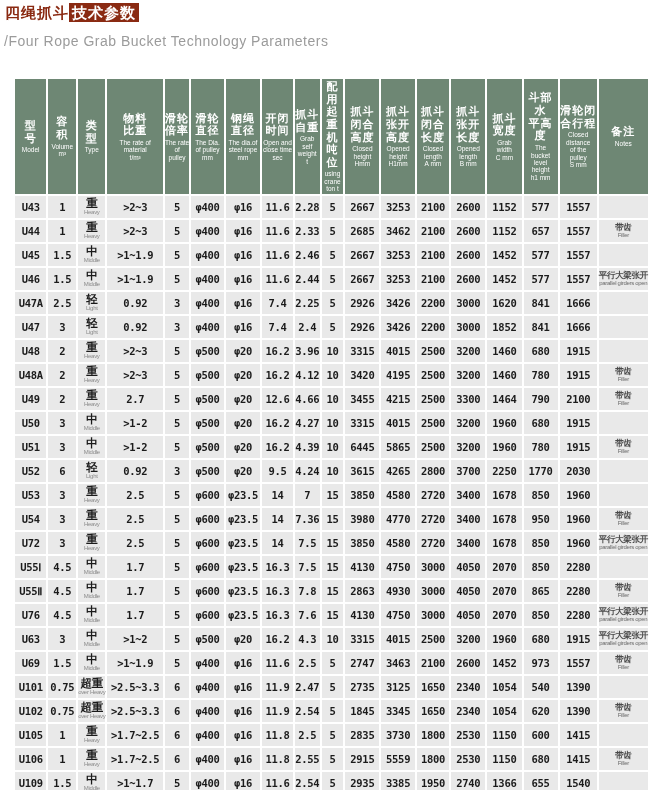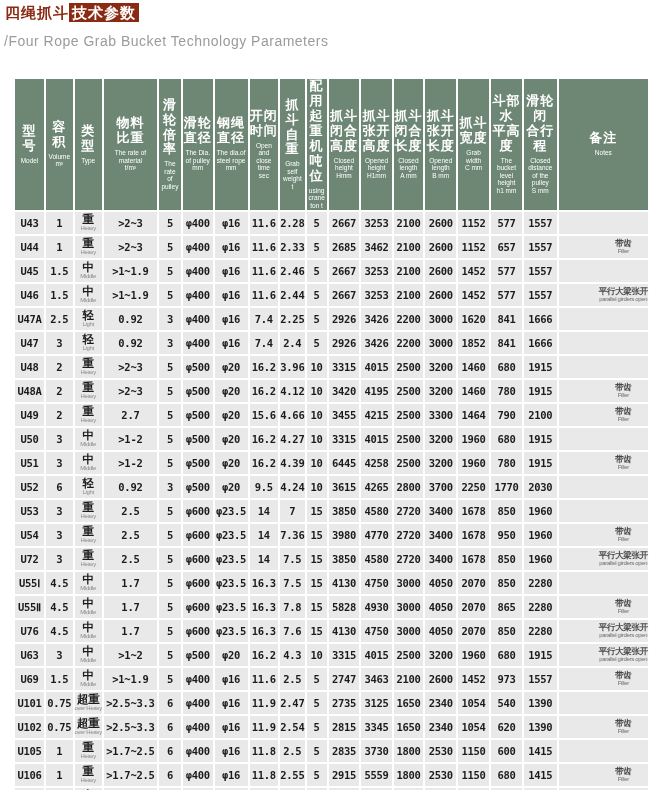--- a/index.html
+++ b/index.html
@@ -10,31 +10,31 @@
   .title-bar { position:absolute; left:5px; top:4px; font-size:15px; font-weight:bold; line-height:18px; }
   .title-main { color:#8a2a12; letter-spacing:1px; }
   .title-badge { color:#ffffff; background:#8a2a12; padding:1px 3px; letter-spacing:1px; }
   .subtitle { position:absolute; left:4px; top:33px; font-size:14px; color:#9b9b9b; letter-spacing:0.5px;text-align:right; }
 
   table.params { position:absolute; left:13px; top:77px; border-collapse:separate; border-spacing:2px;
                  table-layout:fixed; }
   th { background:#6e8774; color:#ffffff; vertical-align:middle; text-align:center;
        font-weight:bold; padding:1px 0; }
   thead tr { height:80px; }
-  th .zh { font-size:13px; line-height:1.15; white-space:pre-line; letter-spacing:1px;font-family:Liberation Mono, monospace; }
+  th .zh { font-size:11px; line-height:1.15; white-space:pre-line; letter-spacing:1px; }
   th .en { font-size:6.5px; line-height:1.15; font-weight:normal; white-space:pre-line;
            margin-top:2px; transform-origin:center top; }
   tbody tr { height:22px; }
   td { background:#e9e9e9; text-align:center; vertical-align:middle;
        font-family:"DejaVu Sans Mono", monospace; font-weight:bold; font-size:10.5px;
        color:#1b1b1b; letter-spacing:-0.3px; overflow:visible; white-space:nowrap; }
   td.type-cell { font-family:"Liberation Sans", sans-serif; }
   td.type-cell .zh { font-size:11.5px; font-weight:bold; line-height:11px; }
   td.type-cell .en { font-size:6px; font-weight:normal; color:#8a8a8a; line-height:7px; }
-  td.notes-cell { font-family:"Liberation Sans", sans-serif;padding-left:40px; }
+  td.notes-cell { font-family:"Liberation Sans", sans-serif; }
   td.notes-cell .zh { font-size:8.5px; font-weight:bold; color:#4a4a4a; line-height:9px; }
   td.notes-cell .en { font-size:6px; font-weight:normal; color:#6a6a6a; line-height:7px; }
 </style>
 </head>
 <body>
 
 <div class="page">
   <div class="title-bar">
     <span class="title-main">四绳抓斗</span><span class="title-badge">技术参数</span>
   </div>
@@ -404,21 +404,21 @@
           <td>U49</td>
           <td>2</td>
           <td class="type-cell">
             <div class="zh">重</div>
             <div class="en">Heavy</div>
           </td>
           <td>2.7</td>
           <td>5</td>
           <td>φ500</td>
           <td>φ20</td>
-          <td>15.6</td>
+          <td>12.6</td>
           <td>4.66</td>
           <td>10</td>
           <td>3455</td>
           <td>4215</td>
           <td>2500</td>
           <td>3300</td>
           <td>1464</td>
           <td>790</td>
           <td>2100</td>
           <td class="notes-cell">
@@ -460,21 +460,21 @@
             <div class="en">Middle</div>
           </td>
           <td>&gt;1-2</td>
           <td>5</td>
           <td>φ500</td>
           <td>φ20</td>
           <td>16.2</td>
           <td>4.39</td>
           <td>10</td>
           <td>6445</td>
-          <td>4258</td>
+          <td>5865</td>
           <td>2500</td>
           <td>3200</td>
           <td>1960</td>
           <td>780</td>
           <td>1915</td>
           <td class="notes-cell">
             <div class="zh">带齿</div>
             <div class="en">Filler</div>
           </td>
         </tr>
@@ -615,21 +615,21 @@
             <div class="zh">中</div>
             <div class="en">Middle</div>
           </td>
           <td>1.7</td>
           <td>5</td>
           <td>φ600</td>
           <td>φ23.5</td>
           <td>16.3</td>
           <td>7.8</td>
           <td>15</td>
-          <td>5828</td>
+          <td>2863</td>
           <td>4930</td>
           <td>3000</td>
           <td>4050</td>
           <td>2070</td>
           <td>865</td>
           <td>2280</td>
           <td class="notes-cell">
             <div class="zh">带齿</div>
             <div class="en">Filler</div>
           </td>
@@ -745,21 +745,21 @@
             <div class="zh">超重</div>
             <div class="en">over Heavy</div>
           </td>
           <td>&gt;2.5~3.3</td>
           <td>6</td>
           <td>φ400</td>
           <td>φ16</td>
           <td>11.9</td>
           <td>2.54</td>
           <td>5</td>
-          <td>2815</td>
+          <td>1845</td>
           <td>3345</td>
           <td>1650</td>
           <td>2340</td>
           <td>1054</td>
           <td>620</td>
           <td>1390</td>
           <td class="notes-cell">
             <div class="zh">带齿</div>
             <div class="en">Filler</div>
           </td>

